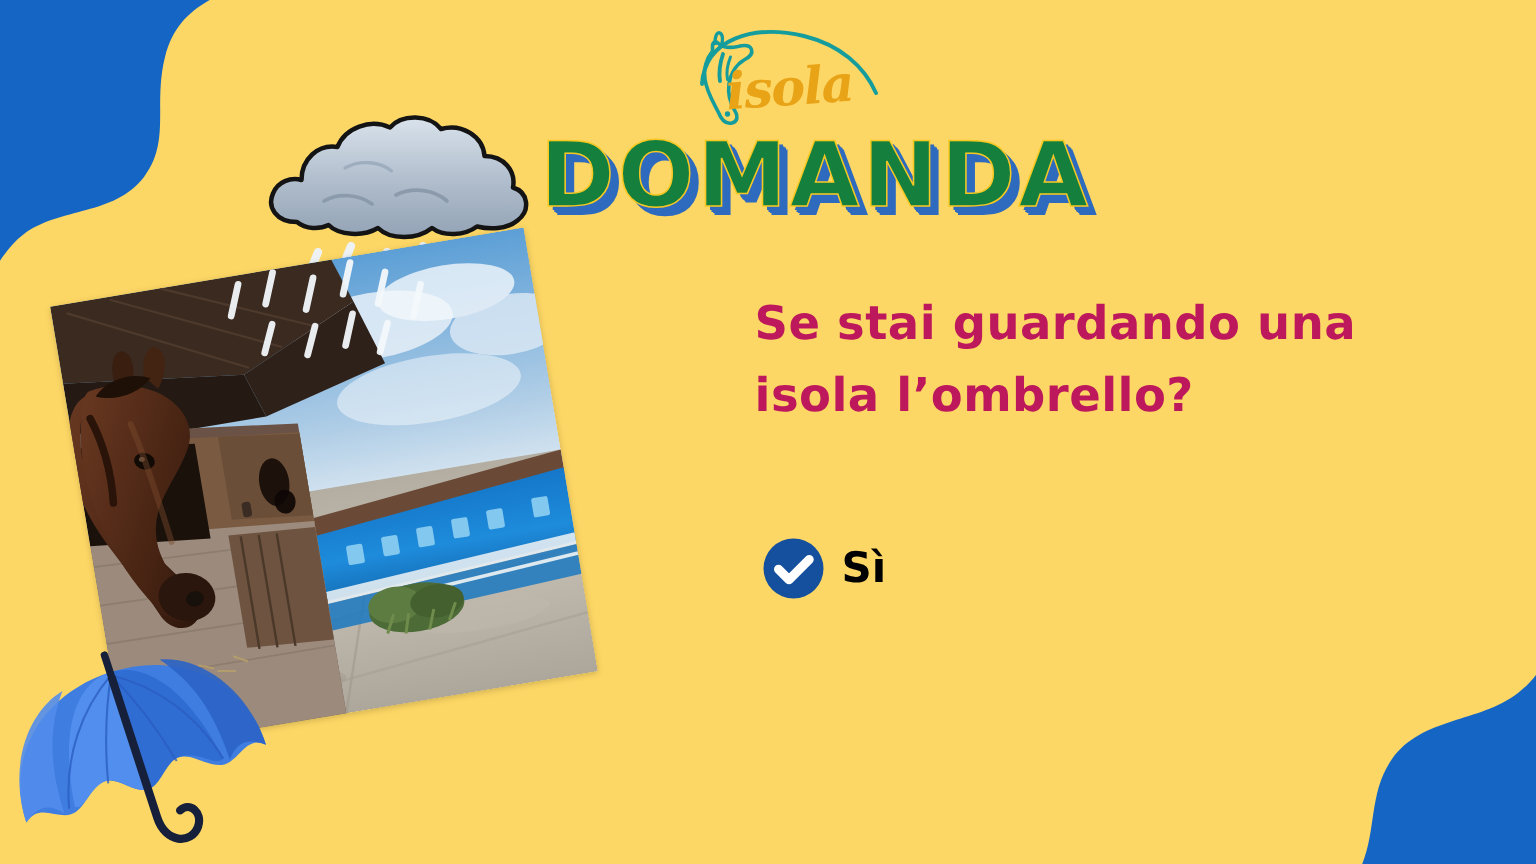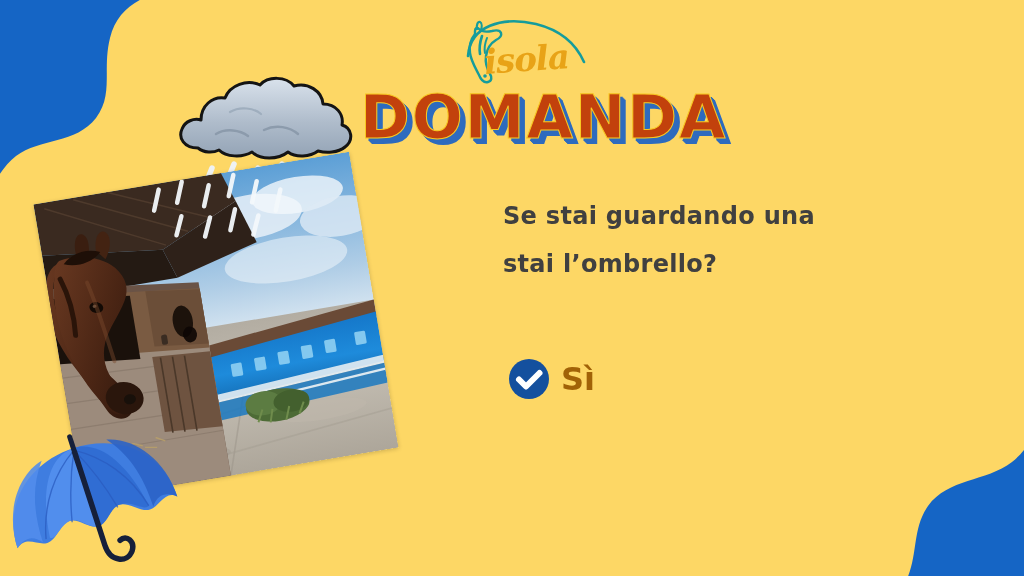--- a/index.html
+++ b/index.html
@@ -51,21 +51,21 @@
 
   
   #title {
     position: absolute;
     left: 360px;
     top: 82px;
     font-family: "DejaVu Sans", sans-serif;
     font-weight: 700;
     font-size: 60px;
     letter-spacing: 2px;
-    color: #c2410c;
+    color: #15803d;
     text-shadow:
        3px 3px 0 #2E6BBE,
        4px 4px 0 #2E6BBE,
        5px 5px 0 #2E6BBE,
        6px 6px 0 #2E6BBE;
     white-space: nowrap;
     -webkit-text-stroke: 1px #F8C822;
   }
 
   
@@ -98,24 +98,24 @@
     width: 200px;
     height: 150px;
   }
 
   
   #question {
     position: absolute;
     left: 503px;
     top: 192px;
     width: 430px;
-    color: #404040;
+    color: #be185d;
     font-family: "DejaVu Sans", sans-serif;
     font-weight: 700;
-    font-size: 24px;
+    font-size: 31px;
     line-height: 48px;
     letter-spacing: .3px;
   }
   .q-line { display: block; white-space: nowrap; }
 
   
   #answers {
     position: absolute;
     left: 508px;
     top: 358px;
@@ -123,24 +123,24 @@
     align-items: center;
     gap: 62px;
   }
   .answer {
     display: flex;
     align-items: center;
     gap: 11px;
     cursor: pointer;
   }
   .answer-label {
-    color: #a16207;
+    color: #000000;
     font-family: "DejaVu Sans", sans-serif;
     font-weight: 700;
-    font-size: 32px;
+    font-size: 28px;
     line-height: 1;
   }
   .mark { width: 42px; height: 42px; flex: 0 0 auto; display:block; }
 </style>
 </head>
 <body>
 
 <div id="slide">
 
   <svg class="blob" id="blob-left" viewBox="0 0 380 380">
@@ -409,21 +409,21 @@
       </g>
 
       <path d="M96 16 L96 2" stroke="#16203A" stroke-width="5" stroke-linecap="round"></path>
 
       <path d="M96 18 L96 116 C96 134, 112 140, 120 130 C126 122, 120 112, 112 116" stroke="#16203A" stroke-width="5.5" fill="none" stroke-linecap="round"></path>
     </g>
   </svg>
 
   <div id="question">
     <span class="q-line">Se stai guardando una</span>
-    <span class="q-line">stai l’ombrello?</span>
+    <span class="q-line">isola l’ombrello?</span>
   </div>
 
   <div id="answers">
 
     <div class="answer">
       <svg class="mark" viewBox="0 0 42 42">
         <circle cx="21" cy="21" r="20" fill="#14509E"></circle>
         <path d="M11 21.5 L18 28.5 L31.5 15" fill="none" stroke="#FFFFFF" stroke-width="6" stroke-linecap="round" stroke-linejoin="round"></path>
       </svg>
       <span class="answer-label">Sì</span>

